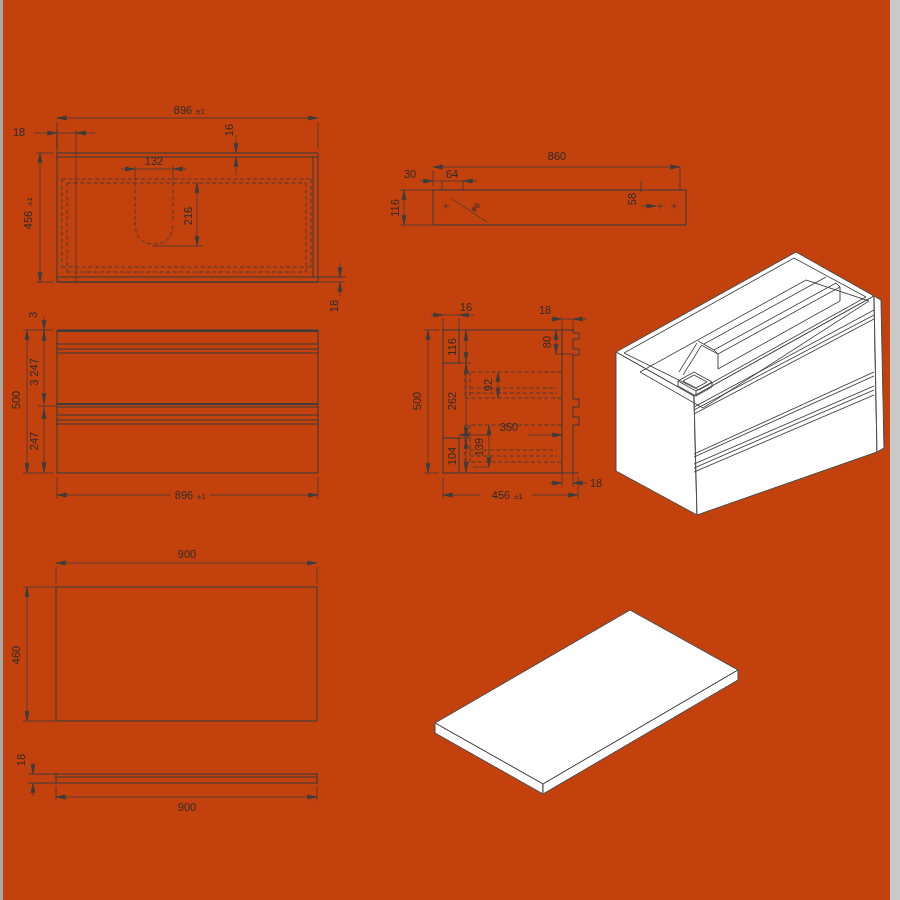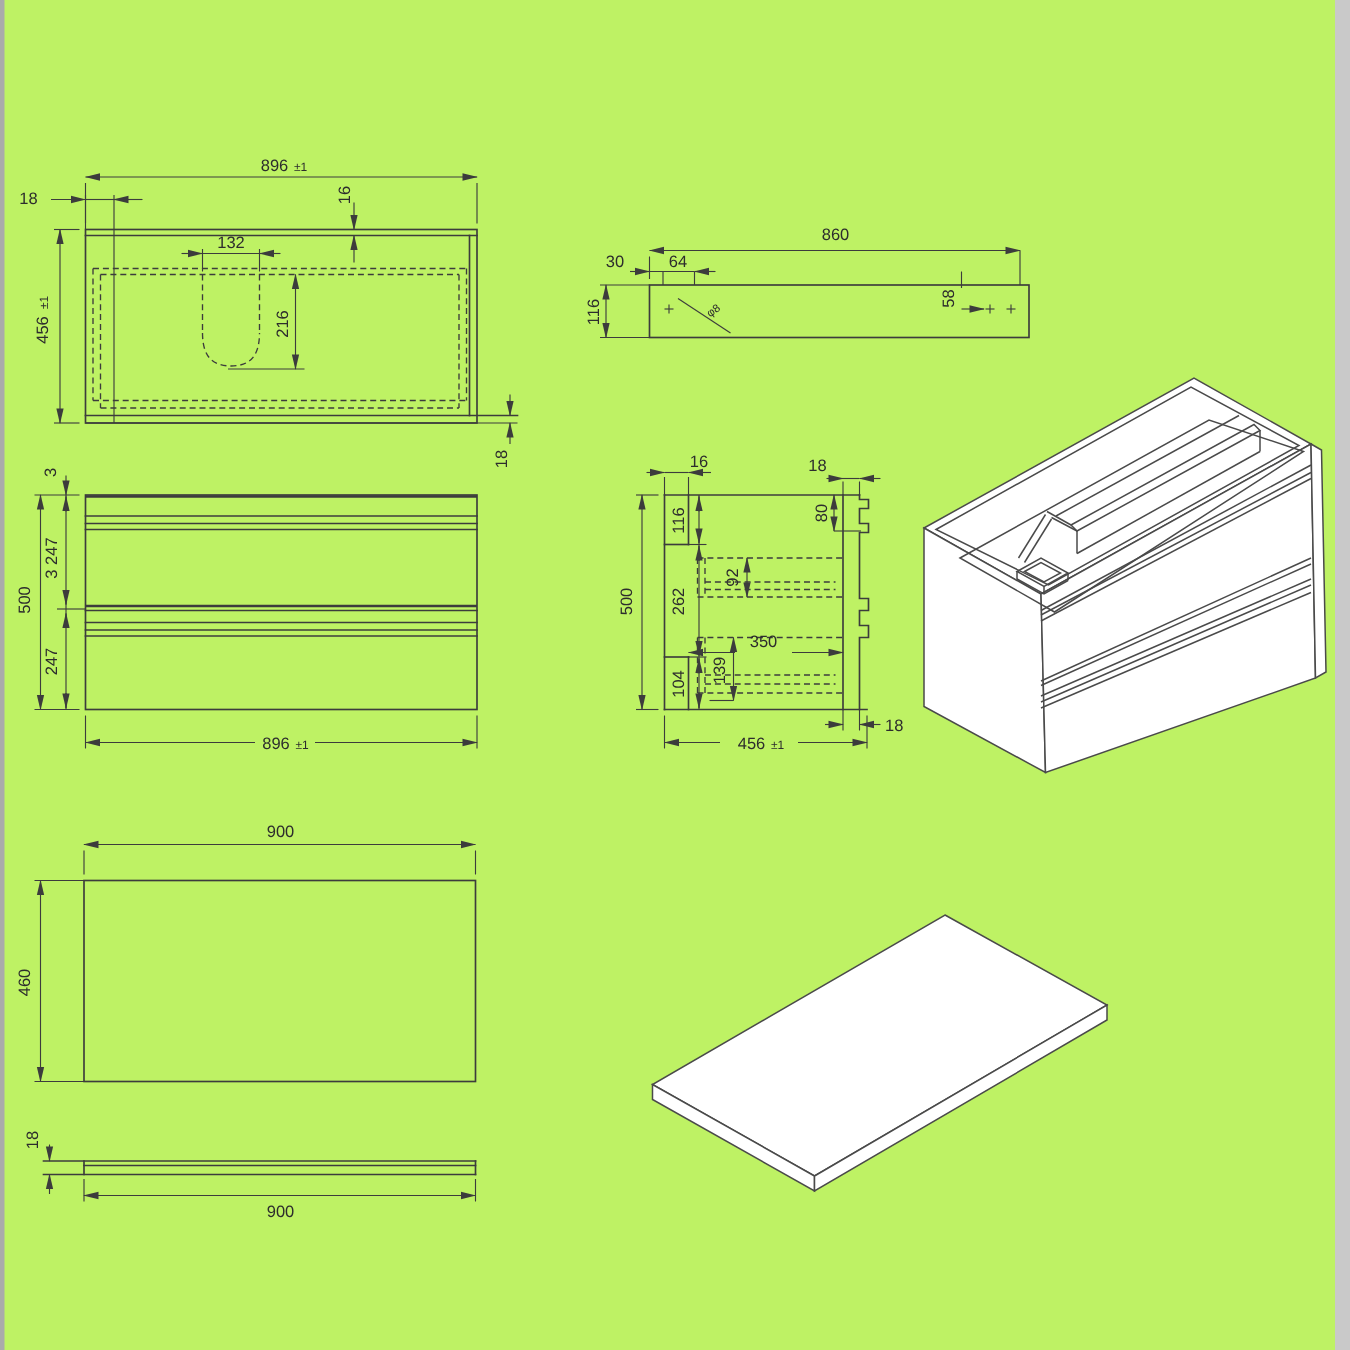--- a/index.html
+++ b/index.html
@@ -1,16 +1,16 @@
 <!DOCTYPE html>
 <html><head>
 <meta charset="utf-8">
 <style>
   html,body{margin:0;padding:0;background:#ffffff;}
-  .canvas{position:relative;width:900px;height:900px;background:#bef264;overflow:hidden;
+  .canvas{position:relative;width:900px;height:900px;background:#c2410c;overflow:hidden;
           font-family:"Liberation Sans",sans-serif;}
   .edge-strip-left{position:absolute;left:0;top:0;width:3px;height:900px;background:#aaaaaa;}
   .edge-strip-right{position:absolute;right:0;top:0;width:10px;height:900px;background:#c9c9c9;}
   svg{position:absolute;left:0;top:0;}
   .ln{stroke:#3c3c3c;stroke-width:1.1;fill:none;stroke-linecap:square;}
   .lt{stroke:#3c3c3c;stroke-width:1.8;fill:none;}
   .lf{stroke:#4a4a4a;stroke-width:1;fill:#ffffff;}
   .lfo{stroke:#4a4a4a;stroke-width:1;fill:none;}
   .dash{stroke:#3c3c3c;stroke-width:0.9;fill:none;stroke-dasharray:4 2.6;}
   .dim{stroke:#3c3c3c;stroke-width:0.75;fill:none;}

